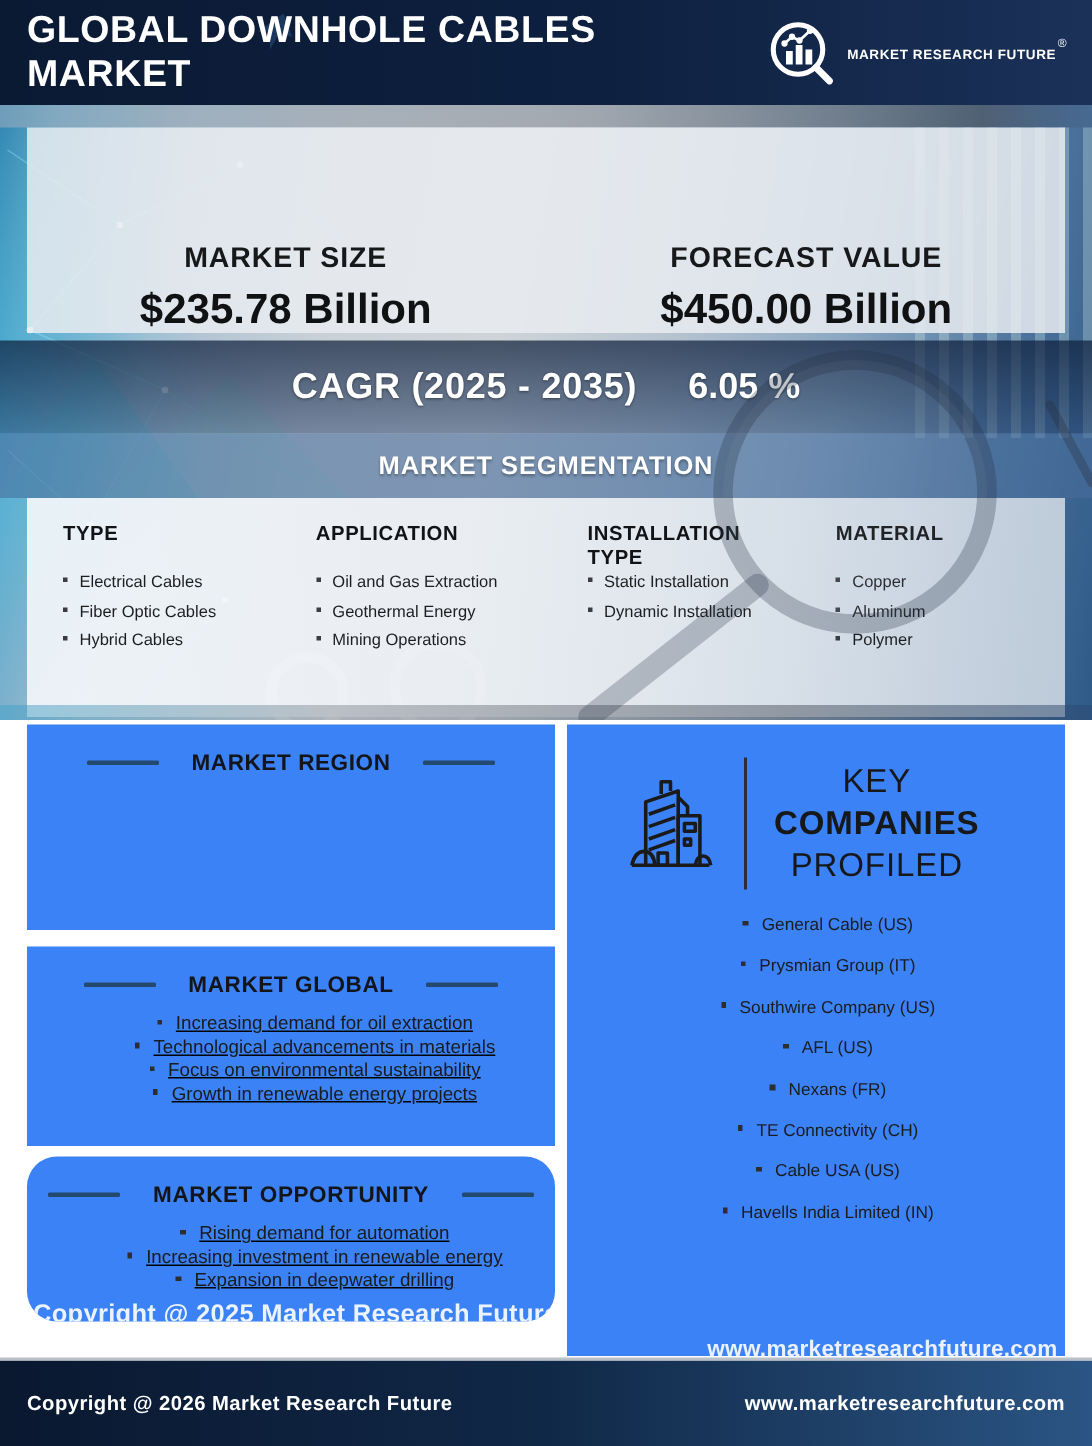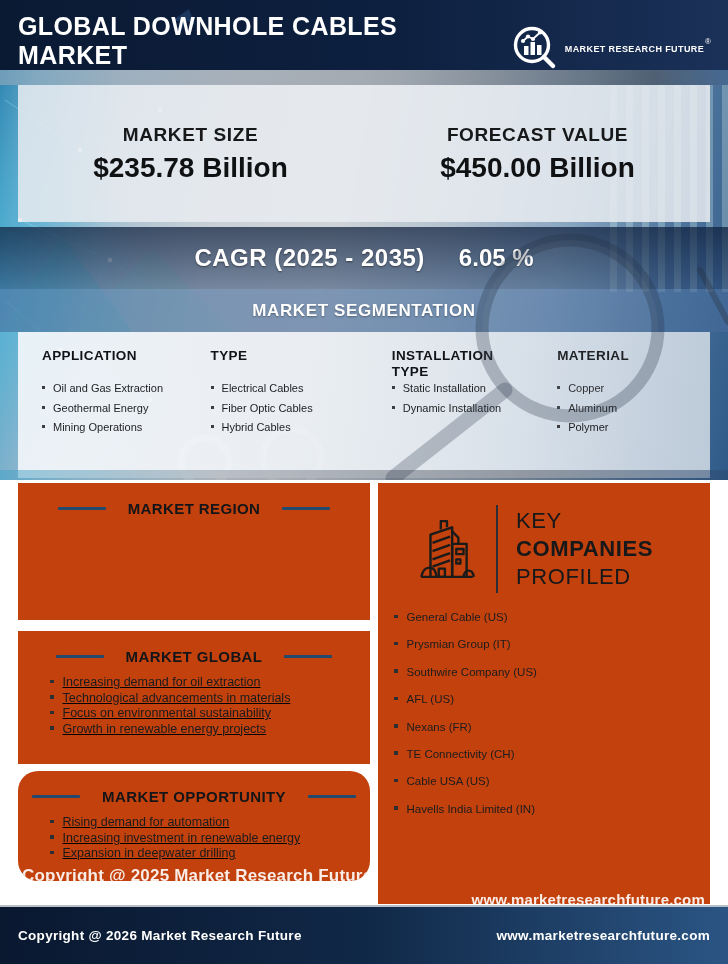--- a/index.html
+++ b/index.html
@@ -6,21 +6,21 @@
   html,body { background:#fff; }
   .page {
     width:728px; height:964px; position:relative; overflow:hidden;
     font-family:"Liberation Sans", sans-serif; margin:0 auto; background:#fff;
   }
 
   
   .header {
     height:70px; position:relative; z-index:10;
     background:linear-gradient(90deg,#0b1a33 0%,#0d2040 55%,#1b3158 100%);
-    display:flex; align-items:flex-end; justify-content:space-between; padding:0 18px;
+    display:flex; align-items:center; justify-content:space-between; padding:0 18px;
   }
   .header-title { color:#fff; font-size:25px; font-weight:bold; letter-spacing:.4px; position:relative; z-index:2; }
   .header-arrow { position:absolute; left:158px; top:6px; z-index:1; opacity:.9; }
   .brand { display:flex; align-items:center; gap:8px; position:relative; }
   .brand-text { color:#fff; font-size:9px; font-weight:bold; letter-spacing:.4px; white-space:nowrap; }
   .brand-reg { color:#fff; font-size:8px; position:relative; top:-8px; left:1px; }
 
   
   .hero {
     height:410px; position:relative; overflow:hidden;
@@ -33,21 +33,21 @@
     background:linear-gradient(90deg, rgba(160,175,190,.55), rgba(125,132,142,.55) 55%, rgba(62,68,78,.6) 90%, rgba(70,100,140,.45)); }
   .hero-strip-bottom { position:absolute; bottom:0; left:0; right:0; height:10px; z-index:4;
     background:linear-gradient(90deg, rgba(64,160,200,.5), rgba(145,152,162,.55) 30%, rgba(88,94,104,.55) 72%, rgba(42,72,112,.5)); }
   .mesh { position:absolute; left:0; top:0; z-index:1; }
   .bars-right { position:absolute; right:0; top:15px; width:118px; height:207px; z-index:1; opacity:.5;
     background:repeating-linear-gradient(90deg, rgba(225,248,238,.55) 0 7px, rgba(255,255,255,0) 7px 16px); }
   .magnifier { position:absolute; left:0; top:0; z-index:5; pointer-events:none; }
 
   .stats-panel {
     position:absolute; left:18px; right:18px; top:15px; height:137px; z-index:3;
-    background:rgba(233,236,241,.85); display:flex; align-items:center;
+    background:rgba(233,236,241,.85); display:flex; align-items:flex-end;
   }
   .stat-half { flex:1; display:flex; flex-direction:column; align-items:center; justify-content:center; gap:6px; }
   .stat-label { font-size:19px; font-weight:bold; color:#17181a; letter-spacing:.6px; }
   .stat-value { font-size:28px; font-weight:bold; color:#101113; }
   .stats-divider { width:2px; background:#33373e; margin:24px 0; }
 
   .cagr-band {
     position:absolute; left:0; right:0; top:157px; height:62px; z-index:2;
     background:linear-gradient(180deg, rgba(14,31,60,.72), rgba(34,62,104,.5));
     display:flex; align-items:center; justify-content:center;
@@ -70,21 +70,21 @@
   }
   .seg-col h3 { font-size:13.5px; font-weight:bold; color:#121316; letter-spacing:.4px;
     max-width:112px; line-height:16px; height:34px; }
   .seg-col ul { list-style:none; }
   .seg-col li { font-size:11px; color:#1d1e20; margin:0 0 7.5px 0; }
   .seg-col li::before { content:""; display:inline-block; width:3px; height:3px; background:#3a3c40; margin-right:8px; vertical-align:3px; }
 
   
   .content { height:425px; background:#fff; padding:3px 18px 0; display:flex; gap:8px; }
   .left-col { width:352px; display:flex; flex-direction:column; }
-  .panel { background:#c2410c; position:relative; overflow:hidden; }
+  .panel { background:#3b82f6; position:relative; overflow:hidden;text-align:center; }
   .panel-region { height:137px; margin-bottom:11px; }
   .panel-trends { height:133px; margin-bottom:7px; }
   .panel-opportunity { height:110px;border-radius:20px; }
   .right-col { flex:1; }
   .panel-companies { height:421px; }
 
   .panel-title-row { display:flex; align-items:center; justify-content:center; gap:22px; padding-top:17px; }
   .dash { width:48px; height:3px; background:#24496e; border-radius:1px; }
   .panel-title { font-size:15px; font-weight:bold; color:#141518; letter-spacing:.4px; white-space:nowrap; }
 
@@ -192,33 +192,33 @@
       <span class="cagr-label">CAGR (2025 - 2035)</span>
       <span class="cagr-value">6.05 %</span>
     </div>
 
     <div class="seg-title-band">
       <div class="seg-title">MARKET SEGMENTATION</div>
     </div>
 
     <div class="seg-panel">
       <div class="seg-col">
+        <h3>TYPE</h3>
+        <ul>
+          <li>Electrical Cables</li>
+          <li>Fiber Optic Cables</li>
+          <li>Hybrid Cables</li>
+        </ul>
+      </div>
+      <div class="seg-col">
         <h3>APPLICATION</h3>
         <ul>
           <li>Oil and Gas Extraction</li>
           <li>Geothermal Energy</li>
           <li>Mining Operations</li>
-        </ul>
-      </div>
-      <div class="seg-col">
-        <h3>TYPE</h3>
-        <ul>
-          <li>Electrical Cables</li>
-          <li>Fiber Optic Cables</li>
-          <li>Hybrid Cables</li>
         </ul>
       </div>
       <div class="seg-col">
         <h3>INSTALLATION TYPE</h3>
         <ul>
           <li>Static Installation</li>
           <li>Dynamic Installation</li>
         </ul>
       </div>
       <div class="seg-col">

